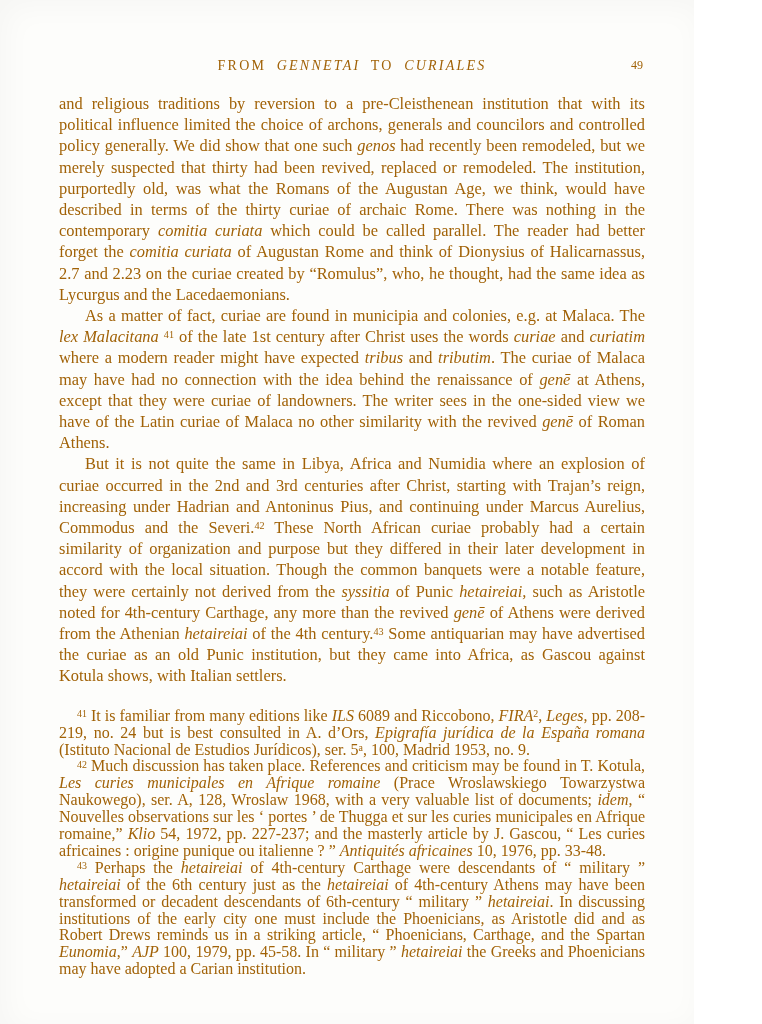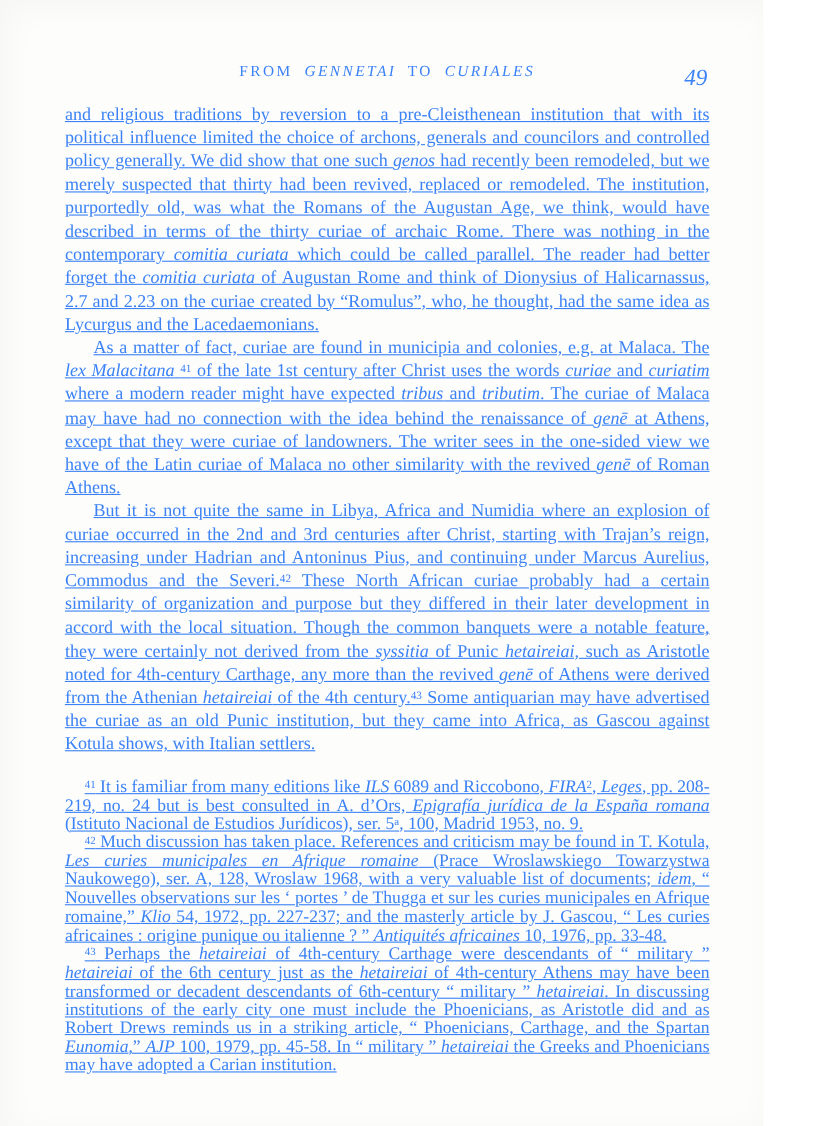--- a/index.html
+++ b/index.html
@@ -9,56 +9,54 @@
   }
   .page {
     position: relative;
     width: 694px;
     height: 1024px;
     box-sizing: border-box;
     background: #fdfdfb;
     box-shadow: inset 6px 6px 30px rgba(0,0,0,0.03);
     padding: 58px 49px 0 59px;
     font-family: "Liberation Serif", "DejaVu Serif", serif;
-    color: #3b82f6;
+    color: #a16207;
     overflow: hidden;
   }
   .page-header {
     position: relative;
     height: 20px;
     margin-bottom: 15px;
   }
   .running-title {
     text-align: center;
     font-size: 14px;
     letter-spacing: 2.2px;
     word-spacing: 5px;
     white-space: nowrap;
   }
   .page-number {
     position: absolute;
     right: 2px;
     top: 0;
-    font-size: 21px;
-    font-style: italic;
+    font-size: 12px;
   }
   .body-text {
     font-size: 16.4px;
     line-height: 21.2px;
     text-align: justify;
   }
   .footnotes {
     margin-top: 21px;
     font-size: 16px;
     line-height: 16.9px;
     text-align: justify;
   }
   .para {
     margin: 0;
-    text-decoration: underline;
   }
   .body-text .para.indent {
     text-indent: 26px;
   }
   .footnotes .para.indent {
     text-indent: 18px;
   }
   .it {
     font-style: italic;
   }

